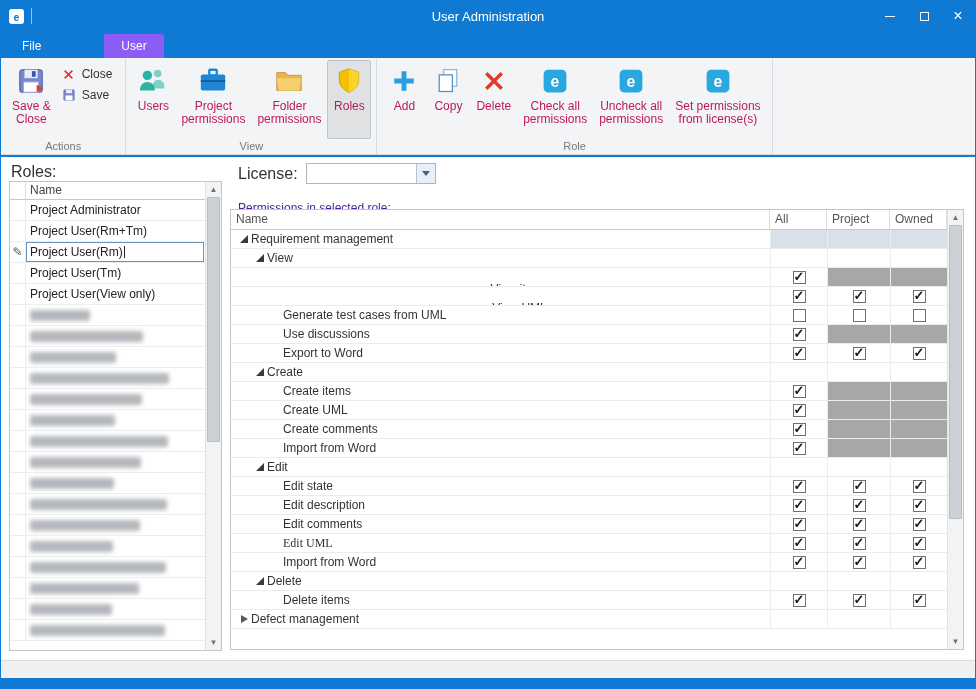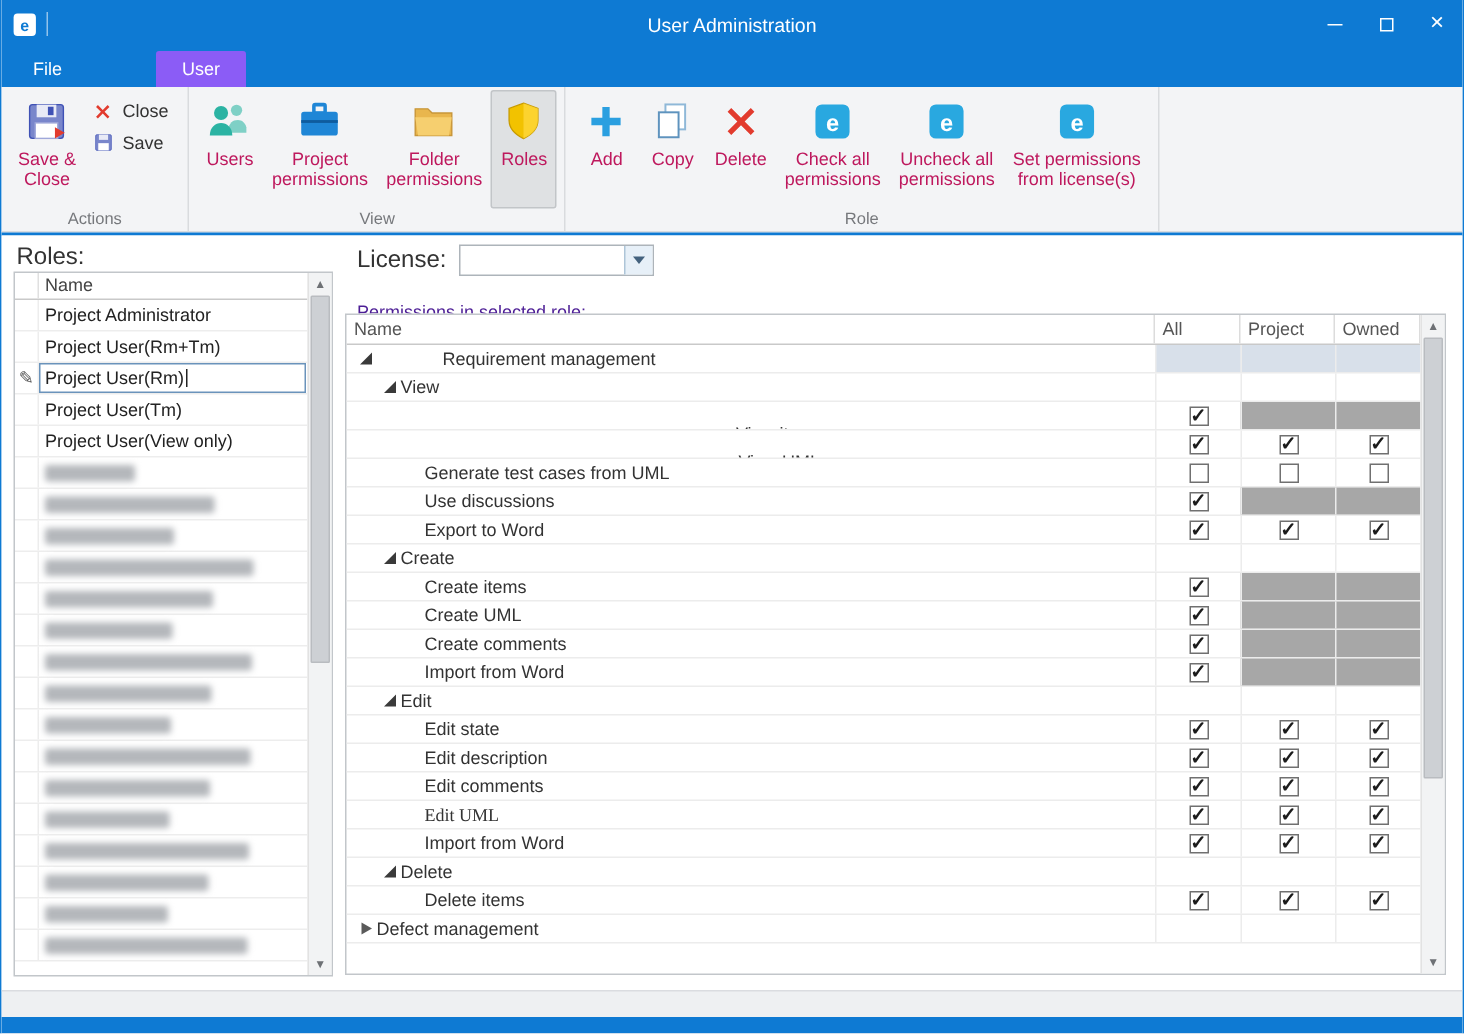--- a/index.html
+++ b/index.html
@@ -432,21 +432,21 @@
     <div class="ptable">
       <div class="pt-left">
         <div class="pt-header">
           <div class="hcell hname">Name</div>
           <div class="hcell w-all">All</div>
           <div class="hcell w-assigned">Project</div>
           <div class="hcell w-owned">Owned</div>
         </div>
         <div class="pt-body">
             <div class="pt-row">
-              <div class="pt-name" style="padding-left: 6px; gap: 44px;">
+              <div class="pt-name" style="padding-left: 6px;">
                 <span class="expander exp"></span>
                 <span>Requirement management</span>
               </div>
               <div class="pt-cell w-all tint"></div>
               <div class="pt-cell w-assigned tint"></div>
               <div class="pt-cell w-owned tint"></div>
             </div>
             <div class="pt-row">
               <div class="pt-name" style="padding-left: 22px;">
                 <span class="expander exp"></span>

